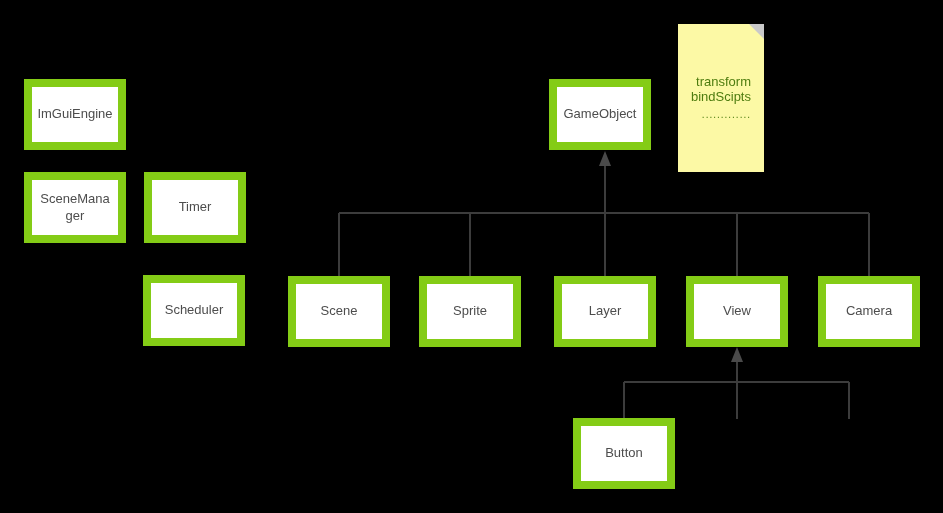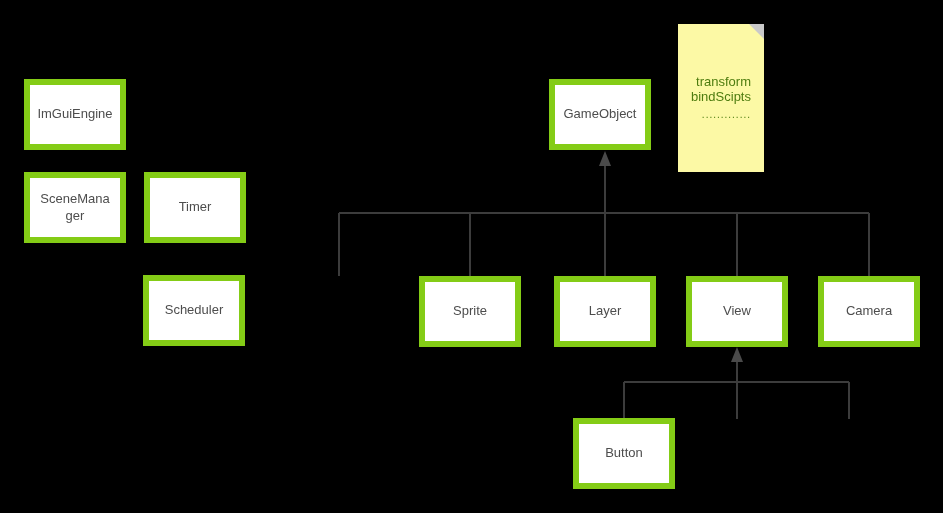--- a/index.html
+++ b/index.html
@@ -29,21 +29,21 @@
     fill: none;
   }
   .connectors polygon {
     fill: #4a4a4a;
   }
   .node {
     position: absolute;
     width: 102px;
     height: 71px;
     background: #ffffff;
-    border: 6px solid #84cc16;
+    border: 8px solid #84cc16;
     box-sizing: border-box;
     display: flex;
     align-items: center;
     justify-content: center;
     text-align: center;
   }
   .lbl {
     font-size: 13px;
     color: #4d4d4d;
     line-height: 1.25;
@@ -119,20 +119,23 @@
     <span class="lbl">Timer</span>
   </div>
   <div class="node" style="left:143px;top:275px">
     <span class="lbl">Scheduler</span>
   </div>
 
   <div class="node" style="left:549px;top:79px">
     <span class="lbl">GameObject</span>
   </div>
 
+  <div class="node" style="left:288px;top:276px">
+    <span class="lbl">Scene</span>
+  </div>
   <div class="node" style="left:419px;top:276px">
     <span class="lbl">Sprite</span>
   </div>
   <div class="node" style="left:554px;top:276px">
     <span class="lbl">Layer</span>
   </div>
   <div class="node" style="left:686px;top:276px">
     <span class="lbl">View</span>
   </div>
   <div class="node" style="left:573px;top:418px">

